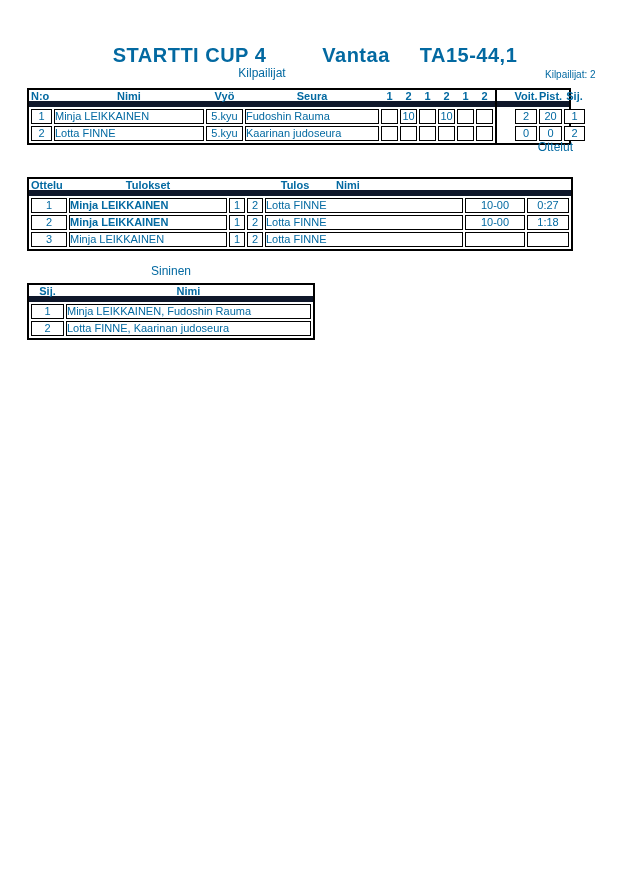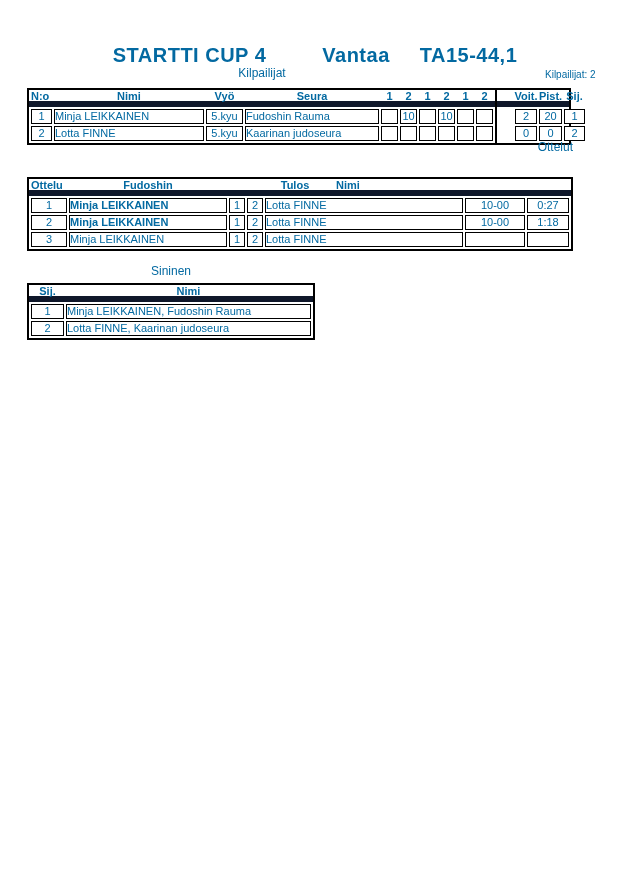--- a/index.html
+++ b/index.html
@@ -122,21 +122,21 @@
         </div>
       </div>
     <div class="t1-divider"></div>
   </div>
 
   <div class="subtitle sub-ottelut">Ottelut</div>
 
   <div class="rtable t2">
     <div class="thead">
       <div class="hcell left w-ot">Ottelu</div>
-      <div class="hcell w-valk">Fudoshin</div>
+      <div class="hcell w-valk">Tulokset</div>
       <div class="hcell w-c"></div>
       <div class="hcell w-c"></div>
       <div class="hcell w-tulos">Tulos</div>
       <div class="hcell w-aika">Nimi</div>
     </div>
     <div class="tbody">
 
         <div class="row">
           <div class="cell w-ot">1</div>
           <div class="cell left w-valk bold">Minja LEIKKAINEN</div>

